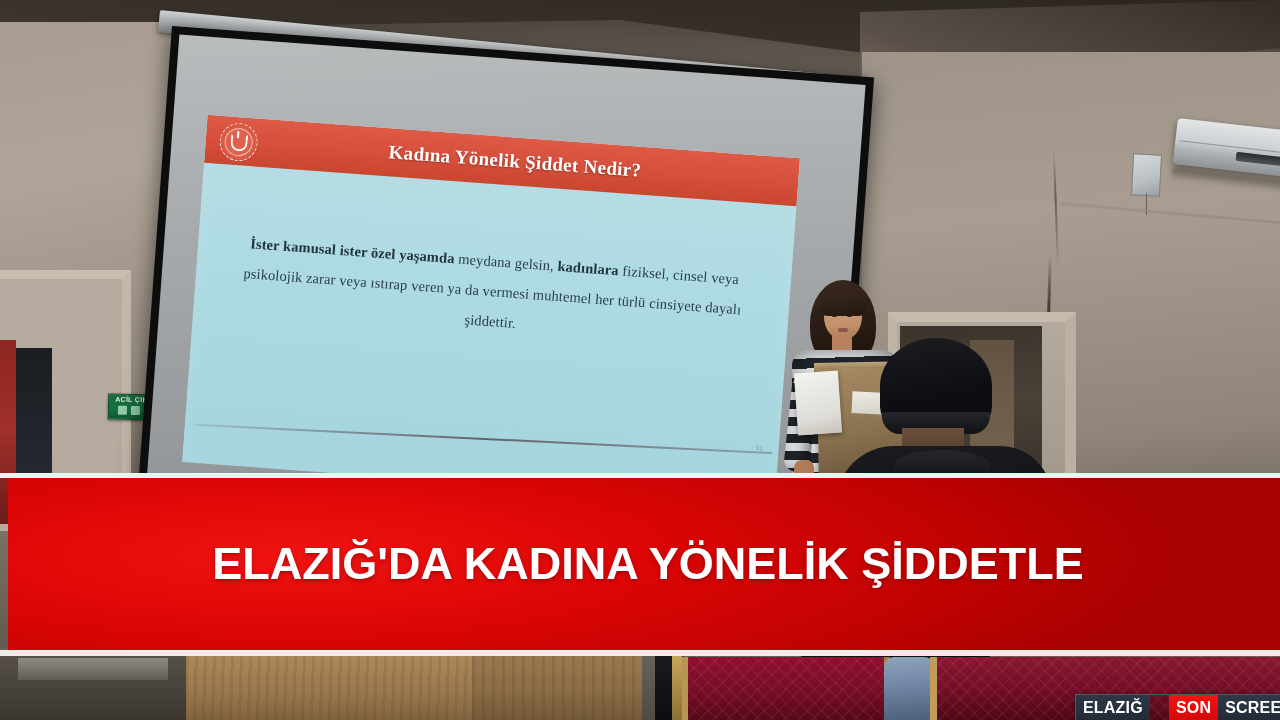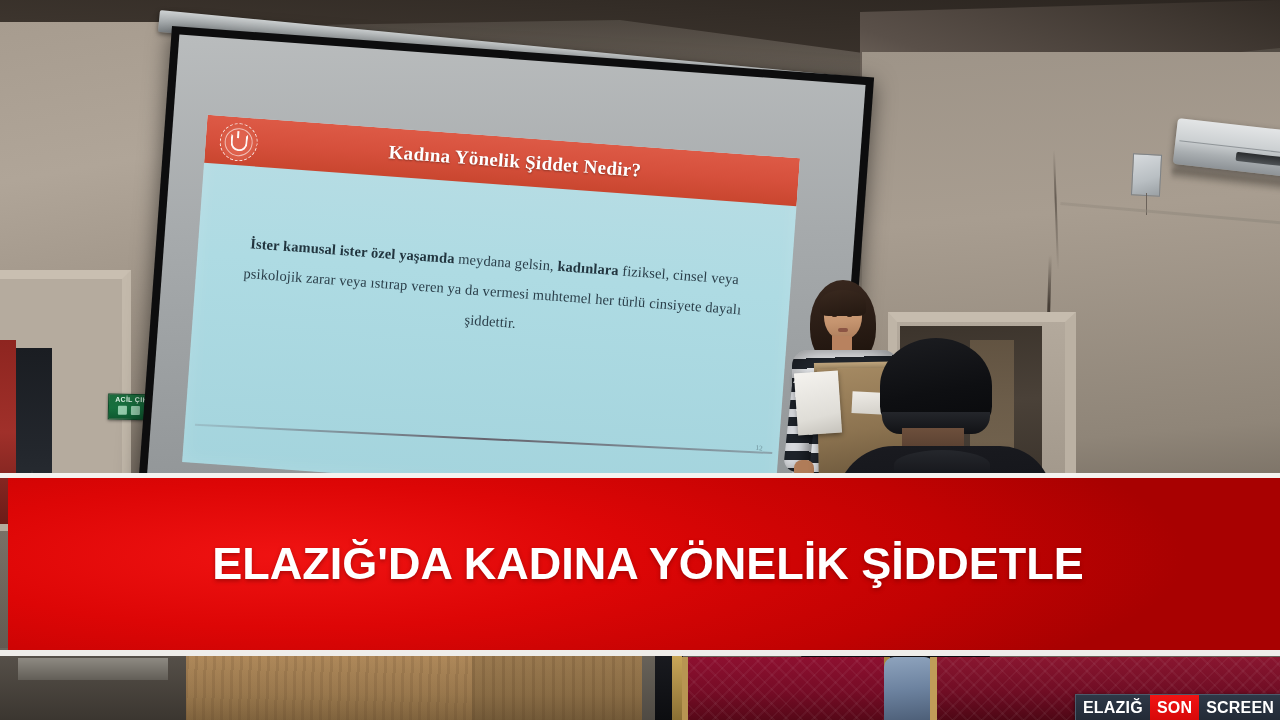--- a/index.html
+++ b/index.html
@@ -577,21 +577,21 @@
     display: flex;
     align-items: center;
     padding: 0 7px;
     color: #ffffff;
     font-family: "Liberation Sans", sans-serif;
     font-weight: bold;
     font-size: 16px;
     letter-spacing: .2px;
   }
   .wm-dark { background: linear-gradient(180deg, #2e3847 0%, #222a36 100%); }
-  .wm-red  { background: linear-gradient(180deg, #f21414 0%, #d60808 100%); }
+  .wm-red  { background: linear-gradient(180deg, #f21414 0%, #d60808 100%); margin-left: 19px; }
 </style>
 </head>
 <body>
 
 <div id="stage">
 
   <div class="photo">
 
     <div class="ceiling"></div>
     <div class="ceiling2"></div>

